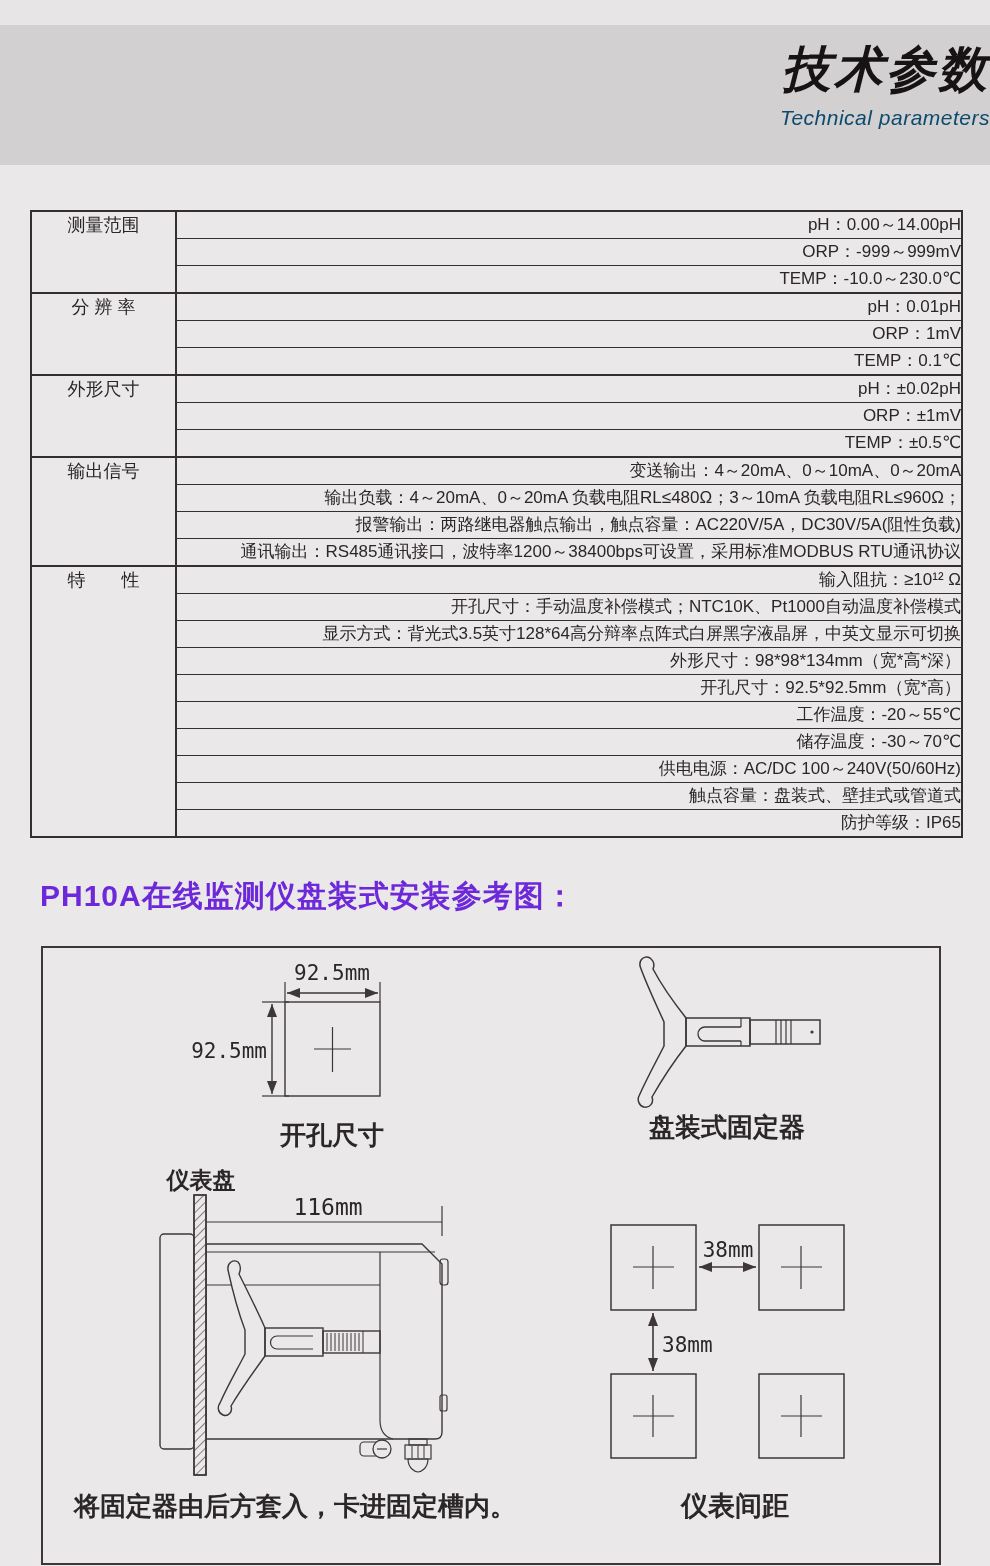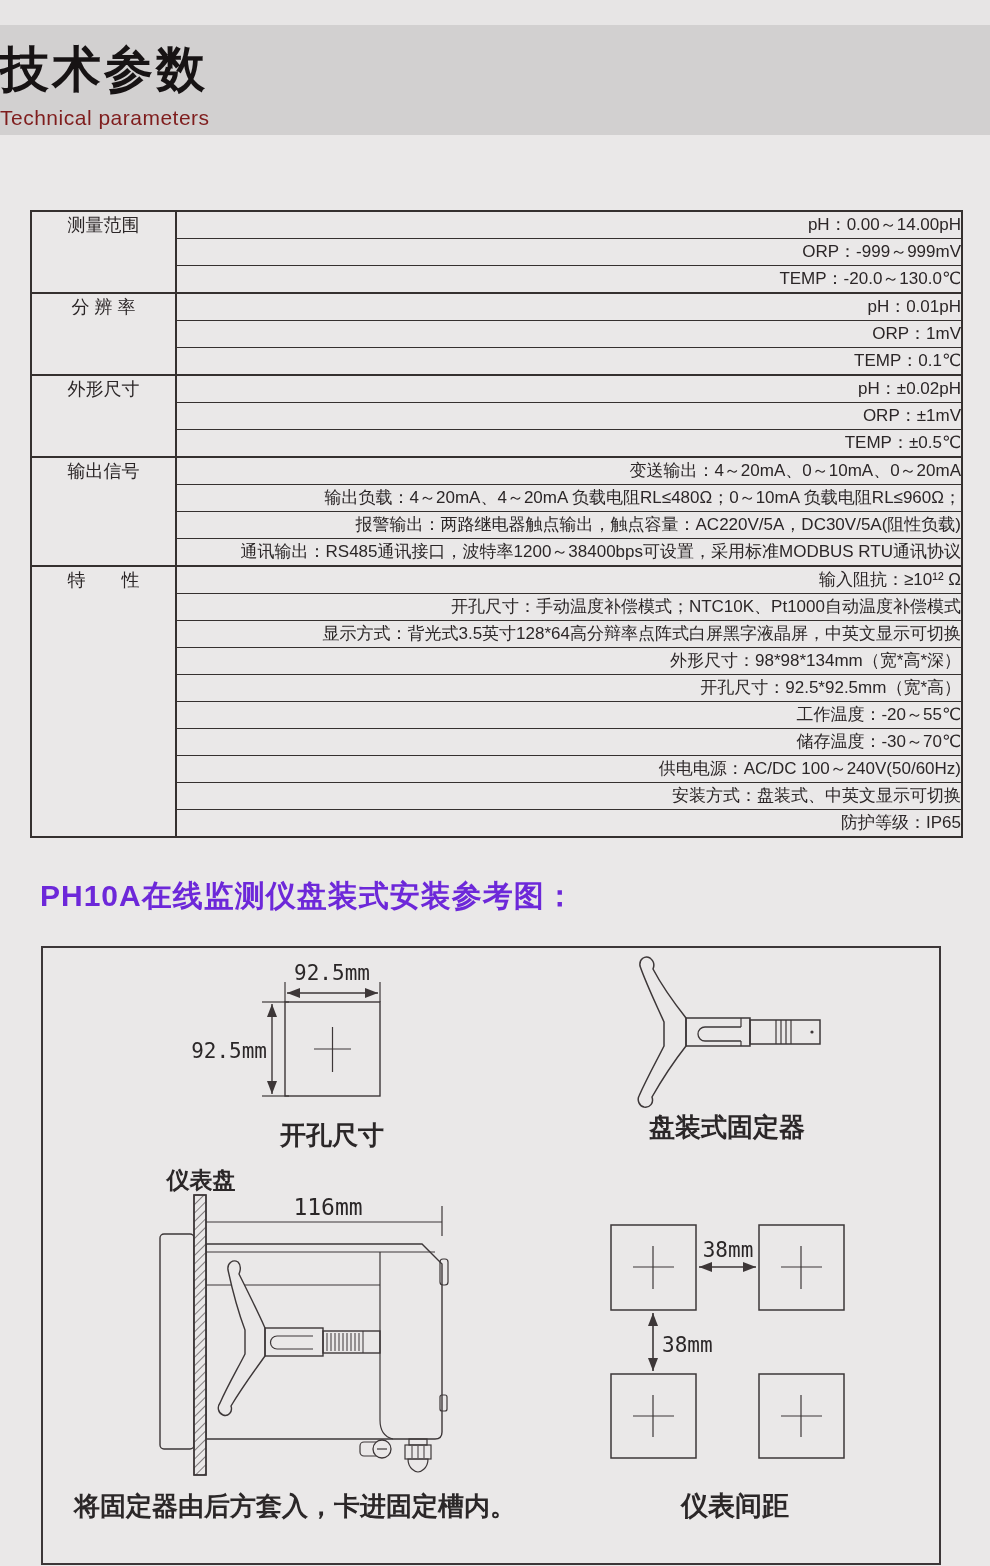--- a/index.html
+++ b/index.html
@@ -7,36 +7,37 @@
   body {
     height: 1566px;
     background: #eae8e8;
     font-family: "Liberation Sans", "DejaVu Sans", sans-serif;
     color: #2b2728;
     position: relative;
     overflow: hidden;
   }
   .top-strip { height: 25px; background: #e7e5e5; }
   .title-band {
-    height: 110px;
+    height: 140px;
     background: #d2d0d0;
-    text-align: left;
+    text-align: right;
+    font-style: italic;
   }
   .title-band h1 {
     padding-top: 12px;
     font-size: 49px;
     font-weight: bold;
     letter-spacing: 3px;
     color: #171314;
   }
   .title-band .subtitle {
     margin-top: 3px;
     font-size: 21px;
     letter-spacing: 0.5px;
-    color: #7f1d1d;
+    color: #0c4a6e;
   }
   table.spec-table {
     position: absolute;
     left: 30px; top: 210px;
     width: 933px;
     border-collapse: collapse;
     border: 2px solid #35302f;
     table-layout: fixed;
   }
   .spec-table td { height: 27px; line-height: 26px; overflow: hidden; white-space: nowrap; text-align: right; }
@@ -102,21 +103,21 @@
 <table class="spec-table">
   <tbody>
     <tr class="gs">
       <td class="cat" rowspan="3">测量范围</td>
       <td class="val">pH：0.00～14.00pH</td>
     </tr>
     <tr>
         <td class="val">ORP：-999～999mV</td>
       </tr>
     <tr>
-        <td class="val">TEMP：-20.0～130.0℃</td>
+        <td class="val">TEMP：-10.0～230.0℃</td>
       </tr>
 
     <tr class="gs">
       <td class="cat" rowspan="3">分 辨 率</td>
       <td class="val">pH：0.01pH</td>
     </tr>
     <tr>
         <td class="val">ORP：1mV</td>
       </tr>
     <tr>
@@ -132,21 +133,21 @@
       </tr>
     <tr>
         <td class="val">TEMP：±0.5℃</td>
       </tr>
 
     <tr class="gs">
       <td class="cat" rowspan="4">输出信号</td>
       <td class="val">变送输出：4～20mA、0～10mA、0～20mA</td>
     </tr>
     <tr>
-        <td class="val">输出负载：4～20mA、4～20mA 负载电阻RL≤480Ω；0～10mA 负载电阻RL≤960Ω；</td>
+        <td class="val">输出负载：4～20mA、0～20mA 负载电阻RL≤480Ω；3～10mA 负载电阻RL≤960Ω；</td>
       </tr>
     <tr>
         <td class="val">报警输出：两路继电器触点输出，触点容量：AC220V/5A，DC30V/5A(阻性负载)</td>
       </tr>
     <tr>
         <td class="val">通讯输出：RS485通讯接口，波特率1200～38400bps可设置，采用标准MODBUS RTU通讯协议</td>
       </tr>
 
     <tr class="gs">
       <td class="cat" rowspan="10">特　　性</td>
@@ -167,21 +168,21 @@
     <tr>
         <td class="val">工作温度：-20～55℃</td>
       </tr>
     <tr>
         <td class="val">储存温度：-30～70℃</td>
       </tr>
     <tr>
         <td class="val">供电电源：AC/DC 100～240V(50/60Hz)</td>
       </tr>
     <tr>
-        <td class="val">安装方式：盘装式、中英文显示可切换</td>
+        <td class="val">触点容量：盘装式、壁挂式或管道式</td>
       </tr>
     <tr>
         <td class="val">防护等级：IP65</td>
       </tr>
   </tbody>
 </table>
 
 <h2 class="section-title">PH10A在线监测仪盘装式安装参考图：</h2>
 
 <div class="diagram-box">

